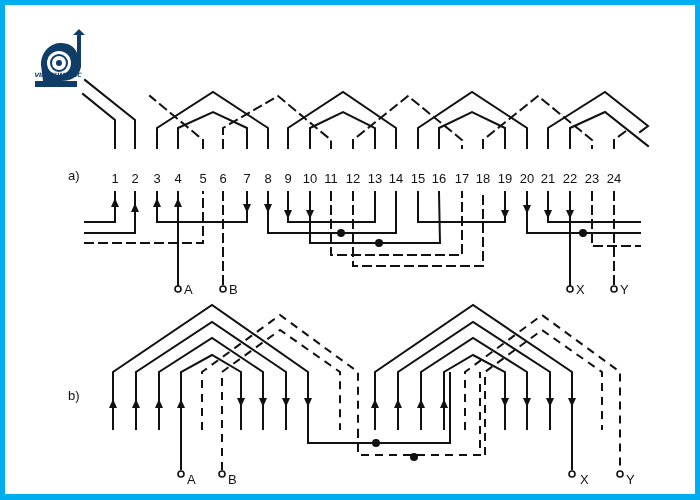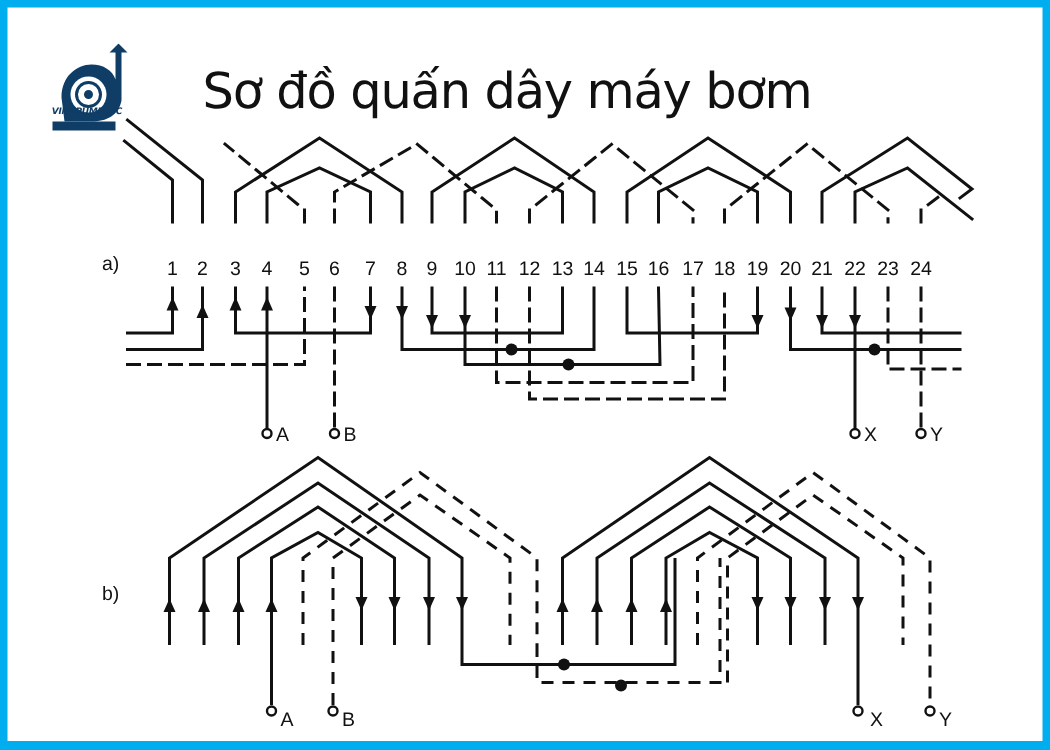--- a/index.html
+++ b/index.html
@@ -29,21 +29,20 @@
 
 <div class="frame">
   <svg class="logo" viewBox="0 0 56 60" width="56" height="60">
     <path d="M8 36 C8 22 18 14 28 14 C36 14 42 18 44 24 L44 6 L40 6 L46 0 L52 6 L48 6 L48 38 C46 48 38 52 28 52 L10 52 Z" fill="#0f3d66"></path>
     <circle cx="26" cy="34" r="12" fill="#ffffff"></circle>
     <circle cx="26" cy="34" r="9" fill="#0f3d66"></circle>
     <path d="M26 27 A7 7 0 0 1 33 34 L29 34 A3 3 0 0 0 26 31 Z M19 34 A7 7 0 0 1 26 27 L26 31 A3 3 0 0 0 23 34 Z M26 41 A7 7 0 0 1 19 34 L23 34 A3 3 0 0 0 26 37 Z M33 34 A7 7 0 0 1 26 41 L26 37 A3 3 0 0 0 29 34 Z" fill="#ffffff"></path>
     <rect x="2" y="52" width="42" height="6" fill="#0f3d66"></rect>
   </svg>
   <div class="logo-text">VINAPUMP JSC</div>
-  <div class="title">Sơ đồ quấn dây máy bơm</div>
 </div>
 
 <svg class="diagram" width="700" height="500" viewBox="0 0 700 500">
   <defs>
     <marker id="arrUp" viewBox="0 0 8 10" refX="4" refY="5" markerWidth="8" markerHeight="10" orient="auto">
       <path d="M0 10 L4 0 L8 10 Z" fill="#111"></path>
     </marker>
   </defs>
   <g stroke="#111" stroke-width="2" fill="none" stroke-linecap="square">
 

